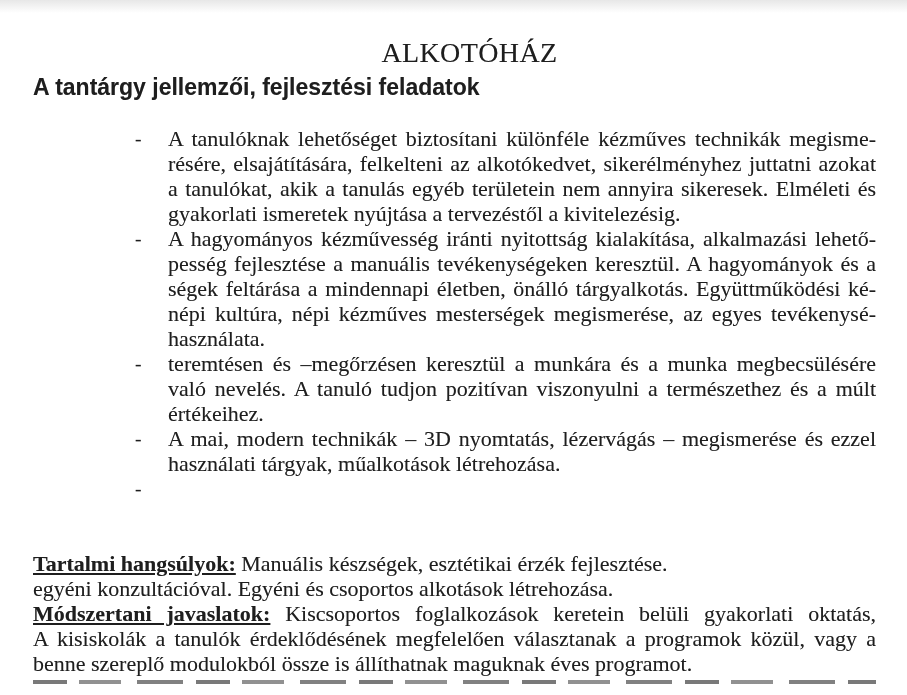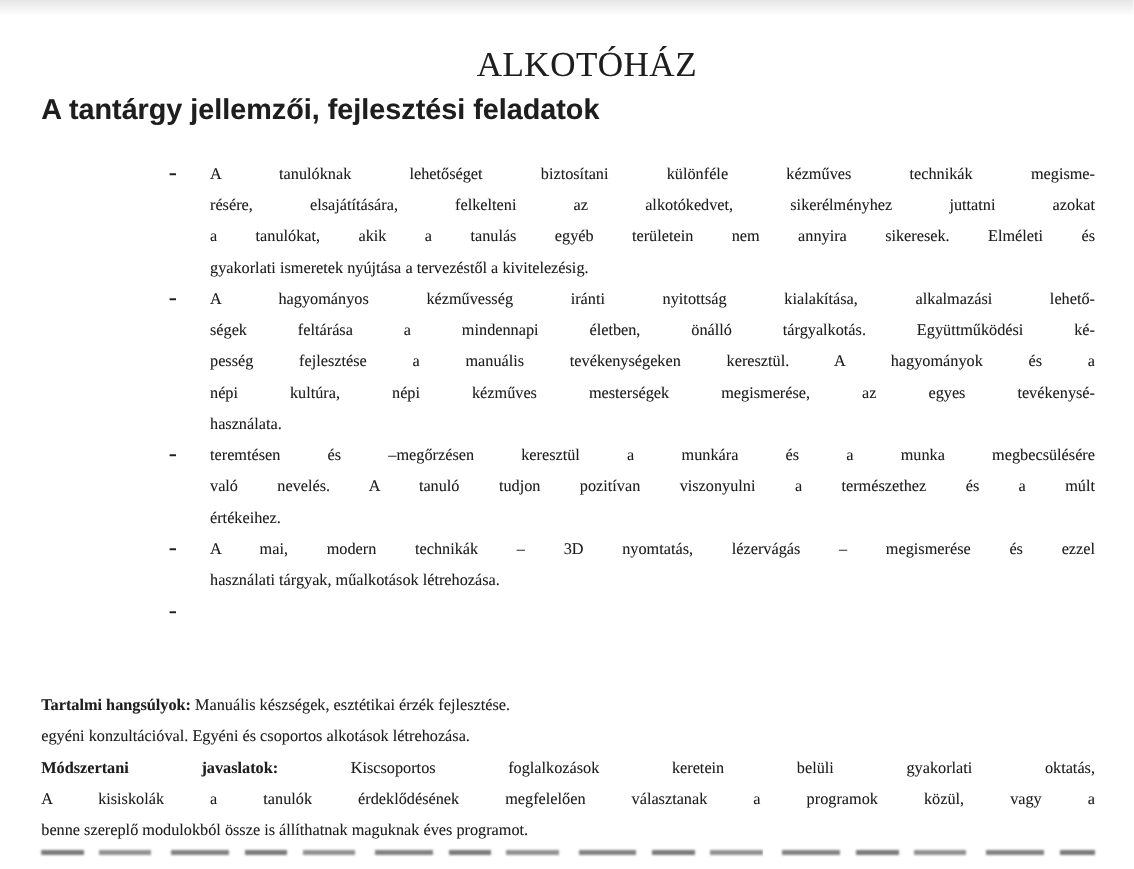--- a/index.html
+++ b/index.html
@@ -59,36 +59,37 @@
     flex: 0 0 33px;
     width: 33px;
     font-size: 19.5px;
     line-height: 25px;
   }
   .bullet .lines {
     flex: 1 1 auto;
     min-width: 0;
   }
   .line {
-    font-size: 13px;
+    font-size: 22px;
     line-height: 25px;
     text-align: left;
   }
   .line.just {
     text-align: justify;
     text-align-last: justify;
   }
   .bottom {
     position: absolute;
     top: 551px;
     left: 33px;
     width: 843px;
   }
   b.lead {
     font-weight: bold;
+    text-decoration: underline;
   }
   .cutoff {
     position: absolute;
     top: 680px;
     left: 33px;
     width: 843px;
     height: 4px;
     opacity: 0.75;
     filter: blur(0.7px);
     background: repeating-linear-gradient(90deg,
@@ -117,22 +118,22 @@
           <div class="line just">A tanulóknak lehetőséget biztosítani különféle kézműves technikák megisme-</div>
           <div class="line just">résére, elsajátítására, felkelteni az alkotókedvet, sikerélményhez juttatni azokat</div>
           <div class="line just">a tanulókat, akik a tanulás egyéb területein nem annyira sikeresek. Elméleti és</div>
           <div class="line">gyakorlati ismeretek nyújtása a tervezéstől a kivitelezésig.</div>
         </div>
       </div>
       <div class="bullet">
         <span class="marker">-</span>
         <div class="lines">
           <div class="line just">A hagyományos kézművesség iránti nyitottság kialakítása, alkalmazási lehető-</div>
+          <div class="line just">pesség fejlesztése a manuális tevékenységeken keresztül. A hagyományok és a</div>
           <div class="line just">ségek feltárása a mindennapi életben, önálló tárgyalkotás. Együttműködési ké-</div>
-          <div class="line just">pesség fejlesztése a manuális tevékenységeken keresztül. A hagyományok és a</div>
           <div class="line just">népi kultúra, népi kézműves mesterségek megismerése, az egyes tevékenysé-</div>
           <div class="line">használata.</div>
         </div>
       </div>
       <div class="bullet">
         <span class="marker">-</span>
         <div class="lines">
           <div class="line just">teremtésen és –megőrzésen keresztül a munkára és a munka megbecsülésére</div>
           <div class="line just">való nevelés. A tanuló tudjon pozitívan viszonyulni a természethez és a múlt</div>
           <div class="line">értékeihez.</div>

